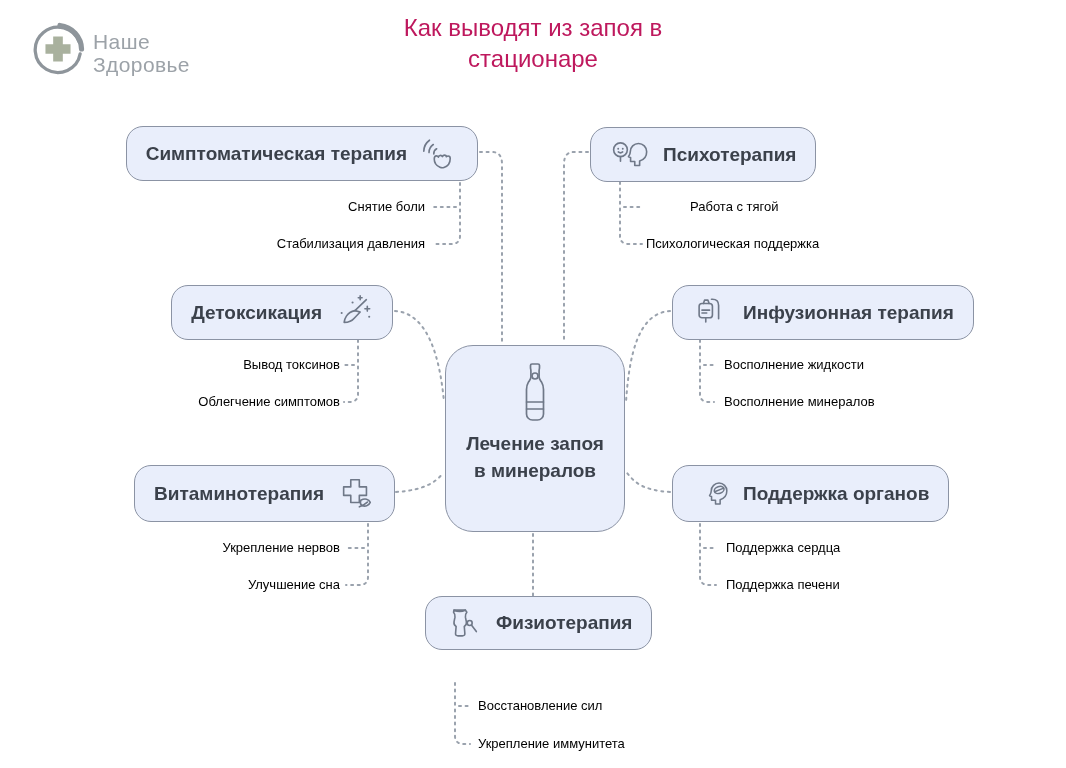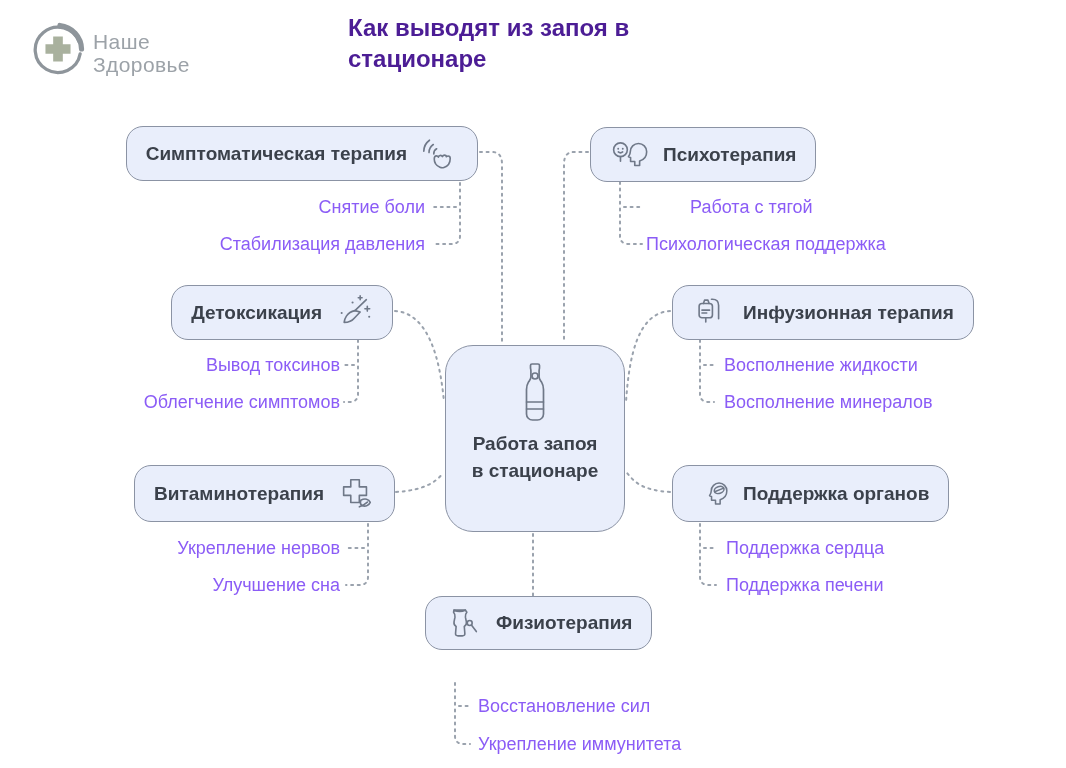--- a/index.html
+++ b/index.html
@@ -10,22 +10,22 @@
   .connectors{position:absolute;left:0;top:0;width:1066px;height:768px;}
   .connectors path{fill:none;stroke:#9aa2ad;stroke-width:2;stroke-linecap:round;stroke-dasharray:2 4.6;}
 
   
   .logo{position:absolute;left:31px;top:22px;display:flex;align-items:flex-end;gap:8px;}
   .logo-text{font-size:21px;line-height:23px;color:#9ca2a8;letter-spacing:.4px;}
 
   
   .title{
     position:absolute;left:50%;top:12px;transform:translateX(-50%);
-    width:370px;text-align:left;font-size:24px;line-height:31px;
-    font-weight:bold;color:#4c1d95;
+    width:370px;text-align:center;font-size:24px;line-height:31px;
+    font-weight:normal;color:#be185d;
   }
 
   
   .node{
     position:absolute;display:flex;align-items:center;gap:13px;
     background:#e9eefb;border:1.7px solid #8b93a4;border-radius:17px;
     padding:0 19px;height:55px;box-sizing:border-box;
   }
   .node-label{font-size:19px;font-weight:bold;color:#3b414b;white-space:nowrap;}
   .node svg{flex:0 0 auto;}
@@ -44,21 +44,21 @@
     position:absolute;left:445px;top:345px;width:180px;height:187px;
     background:#e9eefb;border:1.7px solid #8b93a4;border-radius:28px;
     box-sizing:border-box;display:flex;flex-direction:column;align-items:center;
     padding-top:15px;
   }
   .center-label{
     width:140px;margin-top:7px;text-align:center;
     font-size:19px;line-height:27px;font-weight:bold;color:#3b414b;
   }
 
-  .sub{position:absolute;font-size:18px;line-height:18px;color:#8b5cf6;white-space:nowrap;}
+  .sub{position:absolute;font-size:13px;line-height:18px;color:#000000;white-space:nowrap;}
   .sub.r{text-align:right;}
 </style>
 </head>
 <body>
 
 <div class="stage">
 
   <svg class="connectors" viewBox="0 0 1066 768">
 
     <path d="M480 152 H492 Q502 152 502 164 V343"></path>
@@ -161,21 +161,21 @@
   </div>
   <div class="sub" style="left:724px;top:356px;">Восполнение жидкости</div>
   <div class="sub" style="left:724px;top:393px;">Восполнение минералов</div>
 
   <div class="center-node">
     <svg width="30" height="62" viewBox="0 0 30 60">
       <path class="icon-stroke" d="M12 2 h6 a1.5 1.5 0 0 1 1.5 1.5 v2.2 c0 1.1-.4 1.7-.4 3 v6.3 c0 2.2 1.4 3.4 2.6 5.4 1.2 2 1.8 4.3 1.8 7.1 V52 a6 6 0 0 1 -6 6 h-5 a6 6 0 0 1 -6 -6 V27.5 c0-2.8 .6-5.1 1.8-7.1 1.2-2 2.6-3.2 2.6-5.4 V8.7 c0-1.3-.4-1.9-.4-3 V3.5 A1.5 1.5 0 0 1 12 2 Z"></path>
       <circle class="icon-stroke" cx="15" cy="14" r="3"></circle>
       <path class="icon-stroke" d="M6.6 40 H23.4 M6.6 47 H23.4"></path>
     </svg>
-    <div class="center-label">Работа запоя в стационаре</div>
+    <div class="center-label">Лечение запоя в минералов</div>
   </div>
 
   <div class="node n-vitamin">
     <span class="node-label">Витаминотерапия</span>
     <svg width="38" height="38" viewBox="0 0 40 40">
       <path class="icon-stroke" d="M14.5 5 h9 v7.5 H31 v9 h-7.5 V29 h-9 v-7.5 H7 v-9 h7.5 z"></path>
       <path class="icon-stroke" d="M25 26.5 c4.5-2.2 8.5-1.2 10 2.3 -1.5 3.6-5.5 4.9-9 3.1 -1.4-.8-1.9-2.3-1-5.4 z" fill="#e9eefb"></path>
       <path class="icon-stroke" d="M23.5 33.5 q4.5-1.5 8.5-5"></path>
     </svg>
   </div>

